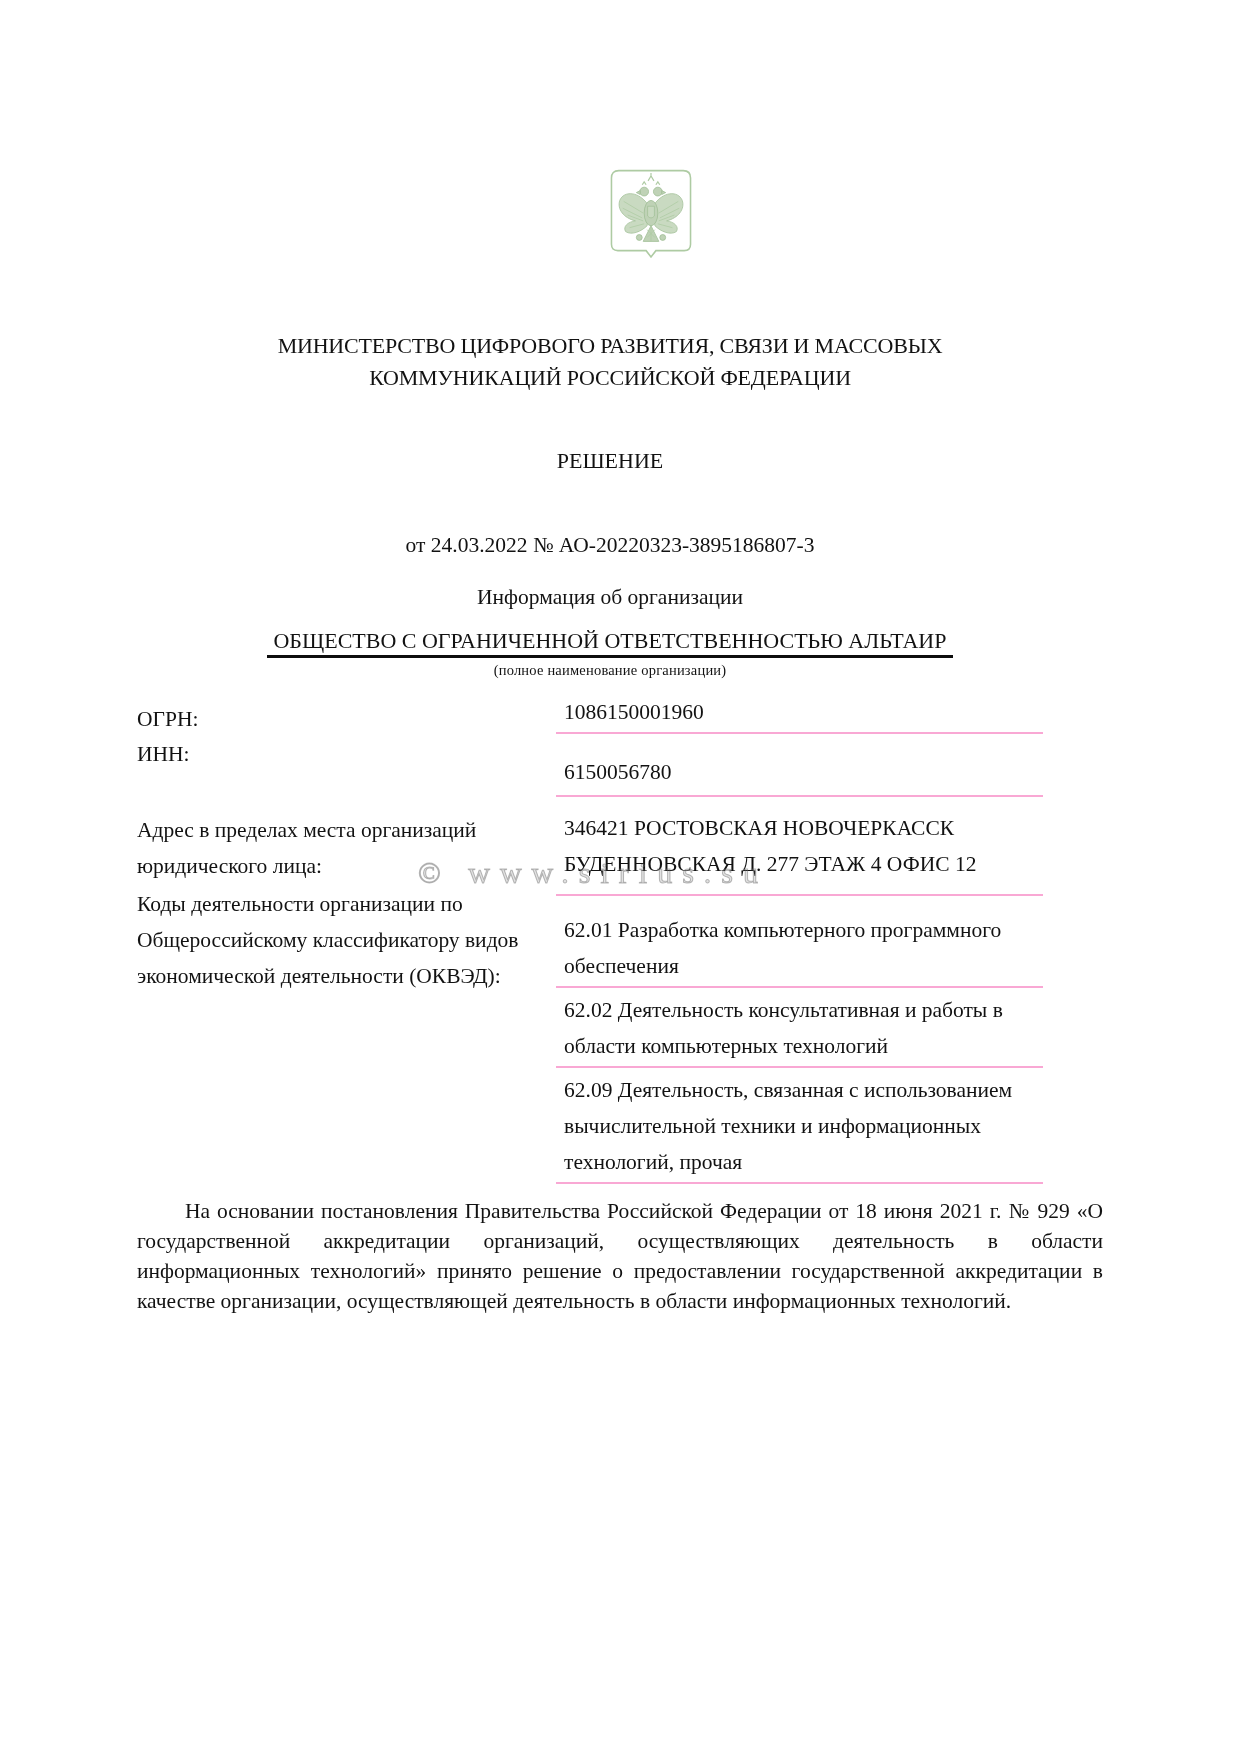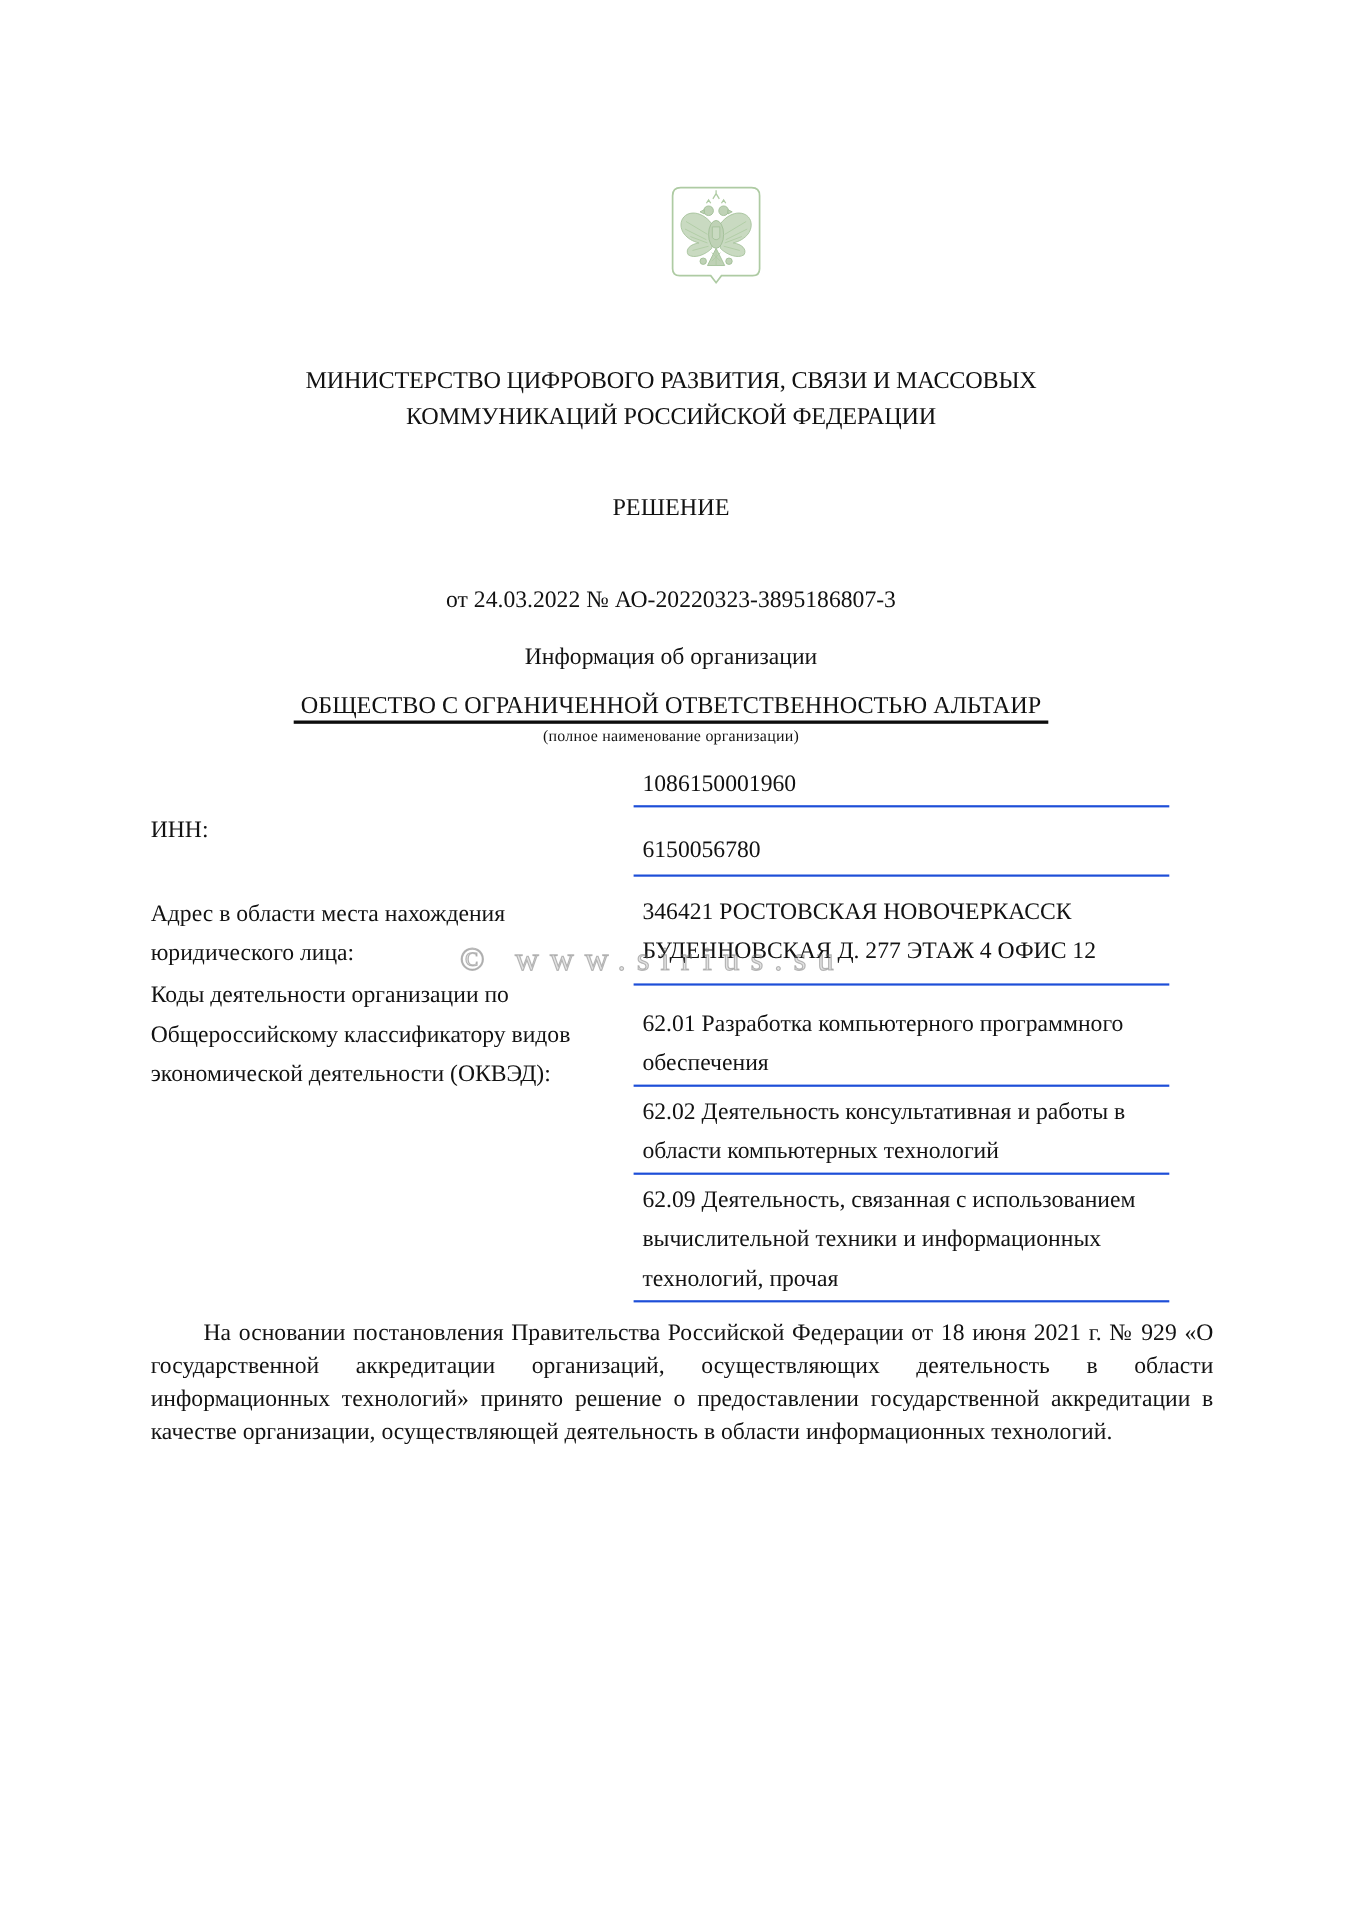--- a/index.html
+++ b/index.html
@@ -26,21 +26,21 @@
   .org-section-title{top:585px;font-size:21.5px;}
   .org-name-wrap{top:628px;font-size:22px;}
   .org-name-wrap .org-name{
     display:inline-block;border-bottom:3px solid #0d0d0d;padding:0 6px 1px 6px;
   }
   .org-caption{top:662px;font-size:14.5px;letter-spacing:0.2px;}
   
   .lbl{position:absolute;left:137px;font-size:21.5px;line-height:36px;width:430px;}
   .val{position:absolute;left:556px;width:487px;font-size:21.5px;line-height:36px;
        padding-left:8px;box-sizing:border-box;}
-  .u{border-bottom:2px solid #1d4ed8;margin-left:20px;}
+  .u{border-bottom:2px solid #f9a8d4;}
   .lbl-ogrn{top:701px;}
   .val-ogrn{top:694px;padding-bottom:2px;}
   .lbl-inn{top:736px;}
   .val-inn{top:754px;padding-bottom:5px;}
   .lbl-address{top:812px;}
   .val-address{top:810px;padding-bottom:12px;}
   .lbl-okved{top:886px;}
   .val-okved-0{top:912px;padding-bottom:2px;}
   .val-okved-1{top:992px;padding-bottom:2px;}
   .val-okved-2{top:1072px;padding-bottom:2px;}
@@ -110,26 +110,27 @@
   <div class="center-col date-line">от 24.03.2022 № АО-20220323-3895186807-3</div>
 
   <div class="center-col org-section-title">Информация об организации</div>
 
   <div class="center-col org-name-wrap">
     <span class="org-name">ОБЩЕСТВО С ОГРАНИЧЕННОЙ ОТВЕТСТВЕННОСТЬЮ АЛЬТАИР</span>
   </div>
 
   <div class="center-col org-caption">(полное наименование организации)</div>
 
+  <div class="lbl lbl-ogrn">ОГРН:</div>
   <div class="val val-ogrn u">1086150001960</div>
 
   <div class="lbl lbl-inn">ИНН:</div>
   <div class="val val-inn u">6150056780</div>
 
-  <div class="lbl lbl-address">Адрес в области места нахождения юридического лица:</div>
+  <div class="lbl lbl-address">Адрес в пределах места организаций юридического лица:</div>
   <div class="val val-address u">346421 РОСТОВСКАЯ НОВОЧЕРКАССК БУДЕННОВСКАЯ Д. 277 ЭТАЖ 4 ОФИС 12</div>
 
   <div class="lbl lbl-okved">Коды деятельности организации по Общероссийскому классификатору видов экономической деятельности (ОКВЭД):</div>
   <div class="val val-okved-0 u">62.01 Разработка компьютерного программного обеспечения</div>
   <div class="val val-okved-1 u">62.02 Деятельность консультативная и работы в области компьютерных технологий</div>
   <div class="val val-okved-2 u">62.09 Деятельность, связанная с использованием вычислительной техники и информационных технологий, прочая</div>
 
   <div class="watermark">© www.sirius.su</div>
 
   <div class="paragraph">На основании постановления Правительства Российской Федерации от 18 июня 2021 г. № 929 «О государственной аккредитации организаций, осуществляющих деятельность в области информационных технологий» принято решение о предоставлении государственной аккредитации в качестве организации, осуществляющей деятельность в области информационных технологий.</div>

